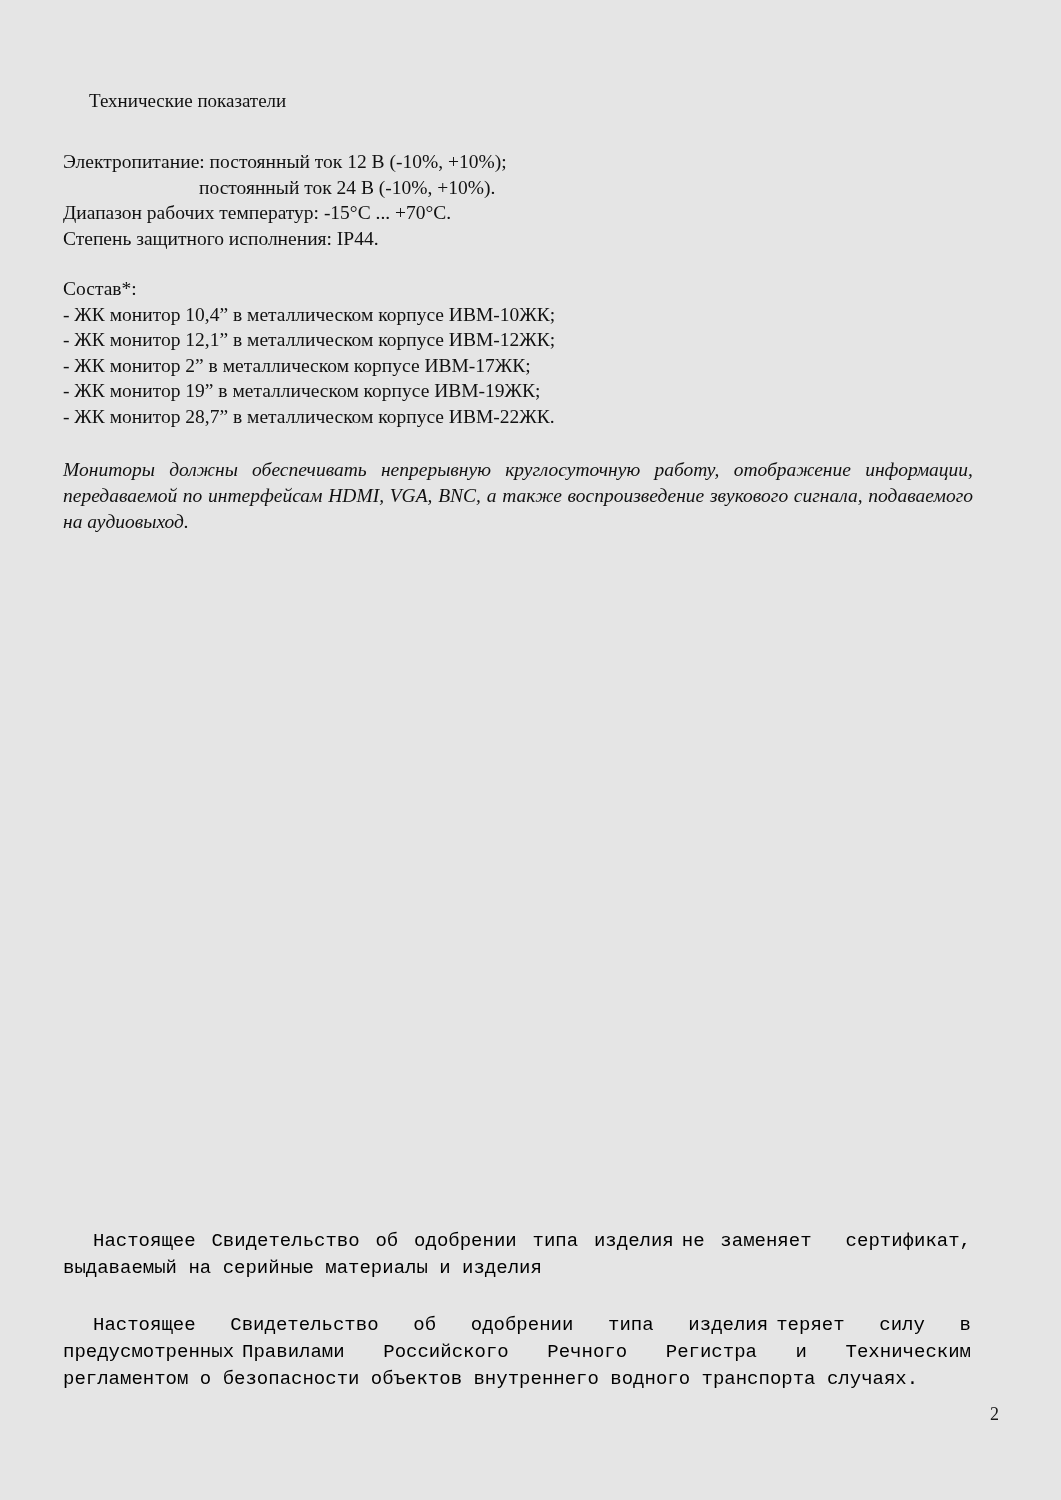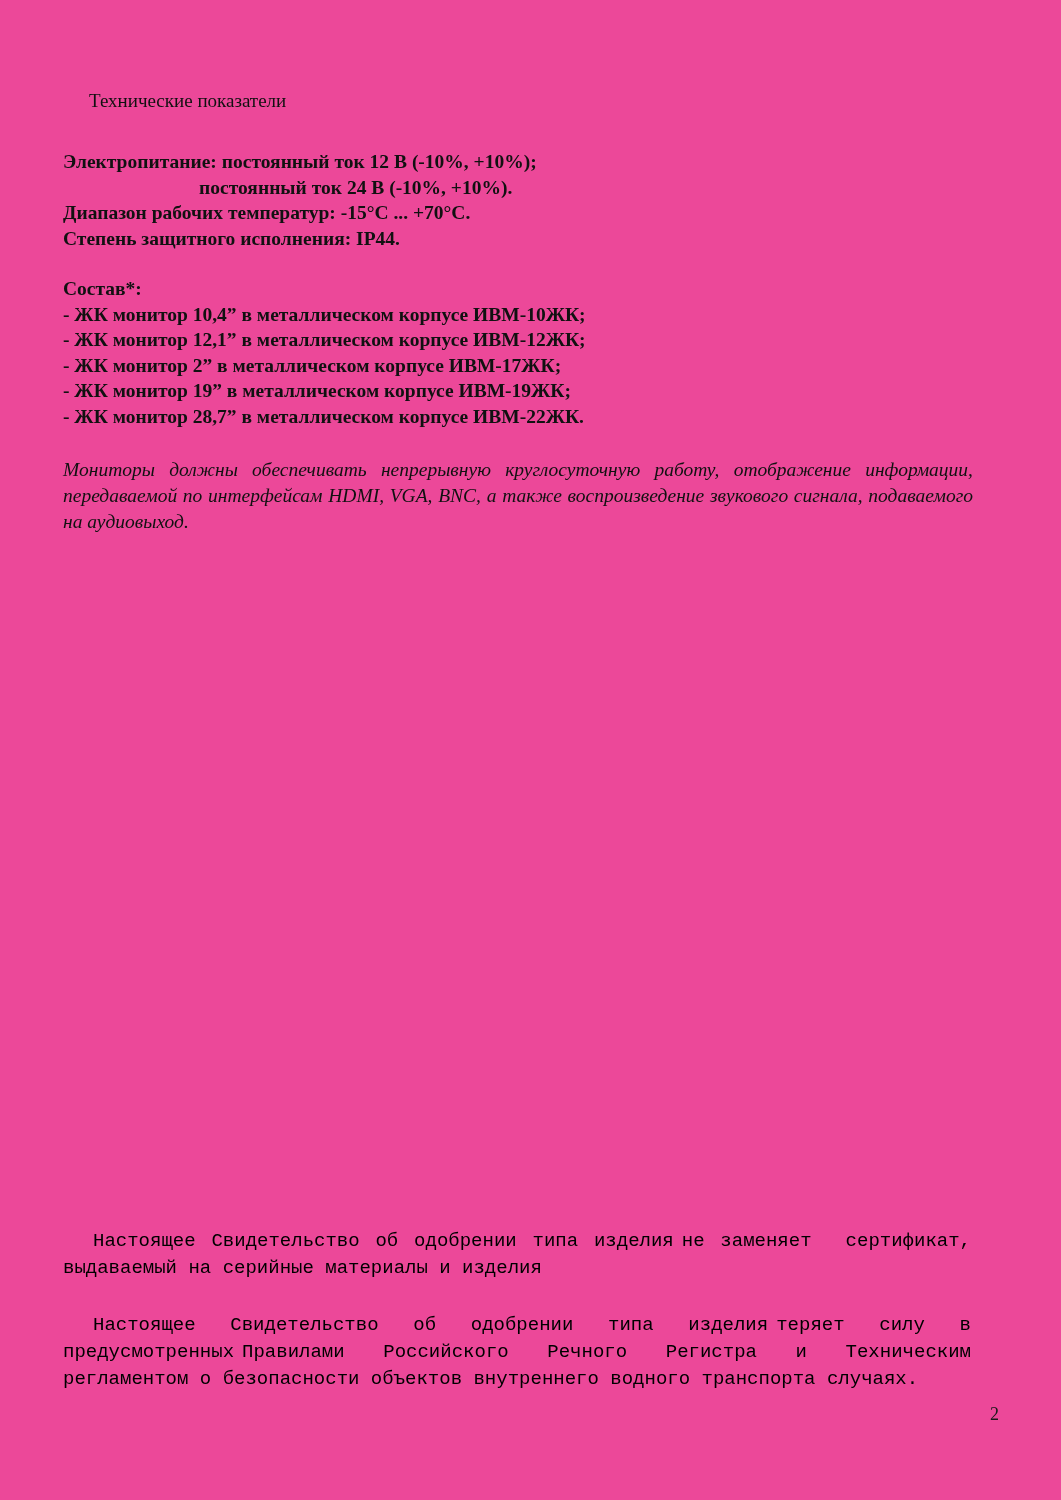--- a/index.html
+++ b/index.html
@@ -9,21 +9,21 @@
     background: #ffffff;
   }
   body {
     font-family: "Liberation Serif", "DejaVu Serif", serif;
     color: #000000;
   }
   .page {
     position: relative;
     width: 1061px;
     height: 1500px;
-    background: #ec4899;
+    background: #e5e5e5;
     overflow: hidden;
     box-sizing: border-box;
   }
 
   
   .doc-body {
     position: absolute;
     left: 63px;
     top: 88px;
     width: 910px;
@@ -34,21 +34,20 @@
 
   .heading-indent {
     padding-left: 26px;
     margin: 0 0 36px 0;
     font-size: 19px;
     line-height: 25px;
   }
 
   .block {
     margin: 0 0 0 0;
-    font-weight: bold;
   }
   .line {
     margin: 0;
     white-space: pre;
   }
   .line.hang {
     padding-left: 136px;
   }
 
   .gap-sm { height: 25px; }

